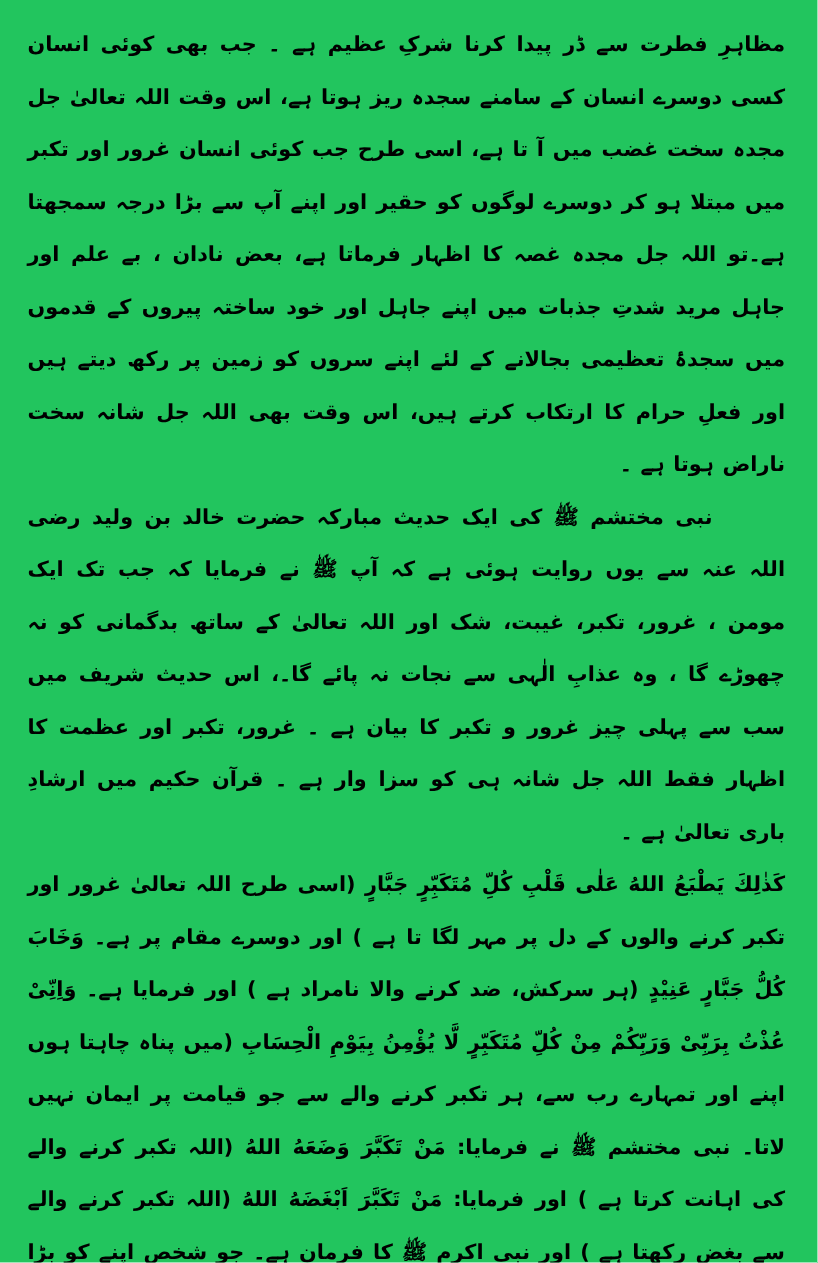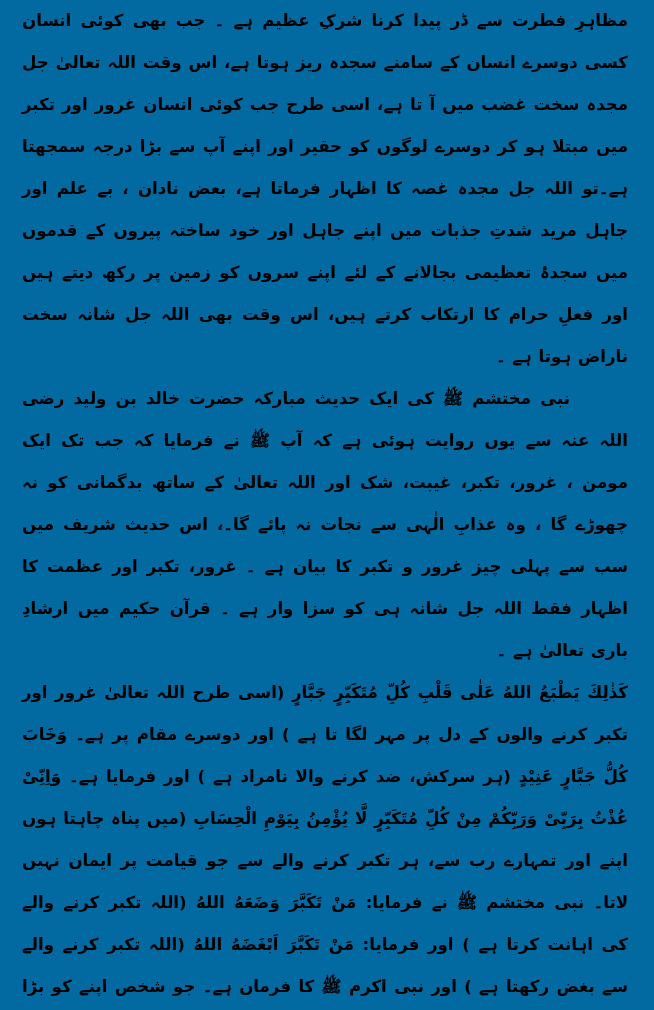--- a/index.html
+++ b/index.html
@@ -10,23 +10,23 @@
   body {
     width: 654px;
     height: 1010px;
     overflow: hidden;
     font-family: "DejaVu Sans", "Liberation Sans", sans-serif;
   }
   .page {
     position: relative;
     width: 654px;
     height: 1010px;
-    background: #0369a1;
+    background: #22c55e;
     box-sizing: border-box;
-    padding: 0 26px 10px 22px;
+    padding: 15px 26px 10px 22px;
     margin-left: 44px;
   }
   .doc-body {
     direction: rtl;
     text-align: justify;
     text-align-last: right;
   }
   p.para {
     margin: 0 0 0 0;
     color: #000000;

